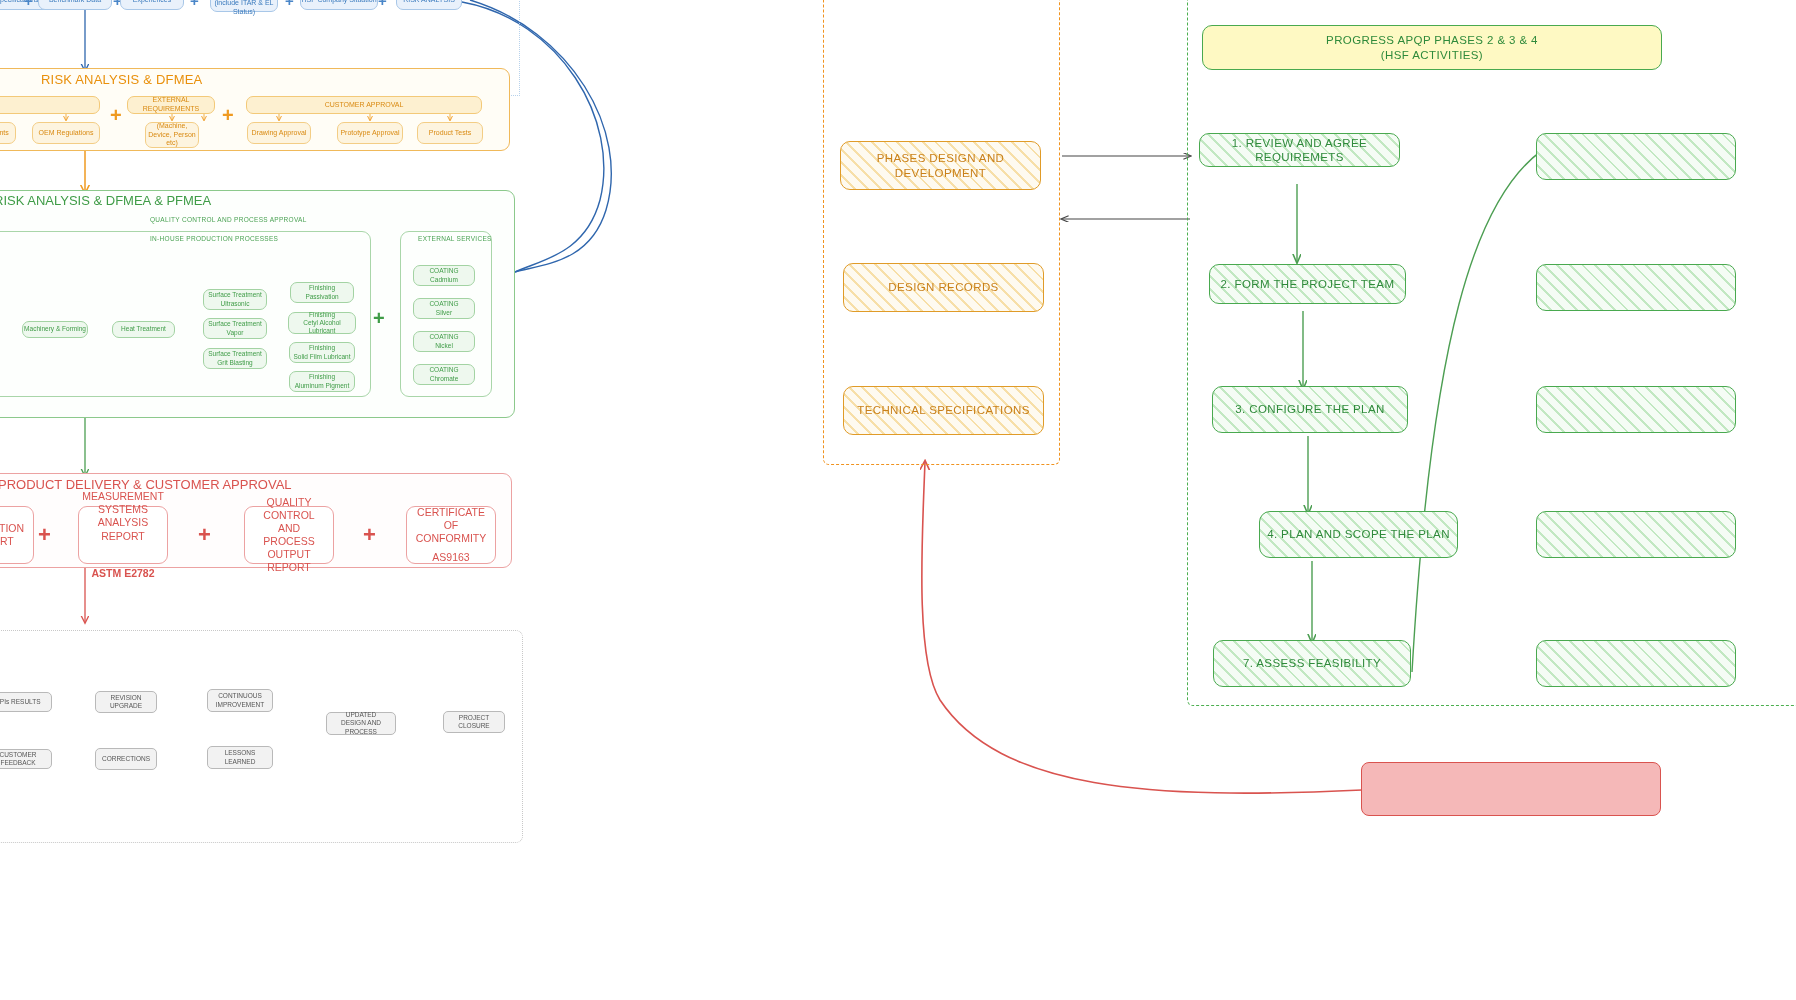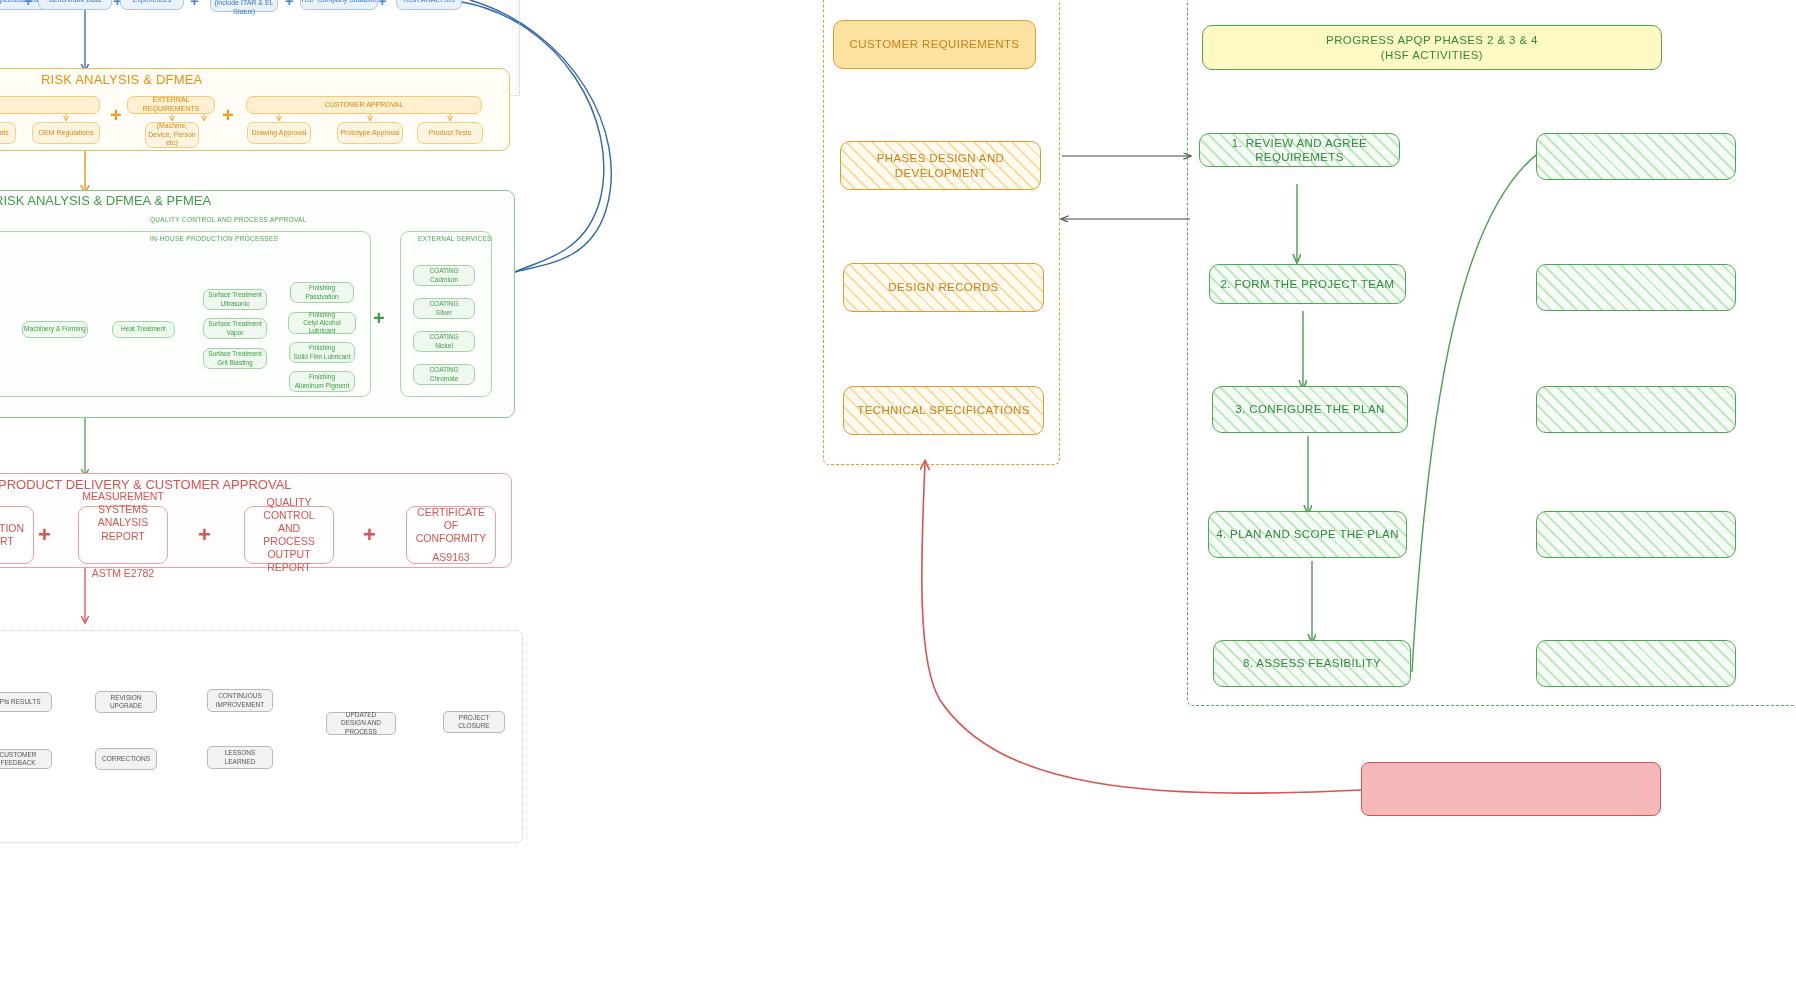--- a/index.html
+++ b/index.html
@@ -215,21 +215,21 @@
   <div class="abs sect-red" style="left:-60px;top:473px;width:572px;height:95px;"></div>
   <div class="abs sect-red-title" style="left:-2px;top:477px;">PRODUCT DELIVERY &amp; CUSTOMER APPROVAL</div>
 
   <div class="abs node rd-box" style="left:-50px;top:506px;width:84px;height:58px;white-space:pre-line;padding:4px;">INSPECTION REPORT</div>
   <div class="abs plus-red" style="left:38px;top:522px;">+</div>
 
   <div class="abs rd-box node" style="left:78px;top:506px;width:90px;height:58px;padding:4px;">
     <span style="white-space:pre-line;">MEASUREMENT
 SYSTEMS ANALYSIS
 REPORT</span>
-    <span style="margin-top:24px;">ASTM E2782</span>
+    <span style="margin-top:24px;font-weight:bold;">ASTM E2782</span>
   </div>
   <div class="abs plus-red" style="left:198px;top:522px;">+</div>
 
   <div class="abs node rd-box" style="left:244px;top:506px;width:90px;height:58px;white-space:pre-line;padding:4px;">QUALITY CONTROL
 AND
 PROCESS OUTPUT
 REPORT</div>
   <div class="abs plus-red" style="left:363px;top:522px;">+</div>
 
   <div class="abs rd-box node" style="left:406px;top:506px;width:90px;height:58px;padding:4px;">
@@ -249,35 +249,34 @@
 IMPROVEMENT</div>
   <div class="abs node gy-box" style="left:207px;top:746px;width:66px;height:23px;white-space:pre-line;">LESSONS
 LEARNED</div>
   <div class="abs node gy-box" style="left:326px;top:712px;width:70px;height:23px;white-space:pre-line;">UPDATED
 DESIGN AND PROCESS</div>
   <div class="abs node gy-box" style="left:443px;top:711px;width:62px;height:22px;white-space:pre-line;">PROJECT
 CLOSURE</div>
 
   <div class="abs dash-orange" style="left:823px;top:-30px;width:237px;height:495px;"></div>
 
-  <div class="abs node big-or" style="left:833px;top:20px;width:203px;height:49px;">CUSTOMER REQUIREMENTS</div>
   <div class="abs node big-or-hatch" style="left:840px;top:141px;width:201px;height:49px;">PHASES DESIGN AND DEVELOPMENT</div>
   <div class="abs node big-or-hatch" style="left:843px;top:263px;width:201px;height:49px;">DESIGN RECORDS</div>
   <div class="abs node big-or-hatch" style="left:843px;top:386px;width:201px;height:49px;">TECHNICAL SPECIFICATIONS</div>
 
   <div class="abs dash-green" style="left:1187px;top:-22px;width:720px;height:728px;"></div>
 
   <div class="abs node big-gr" style="left:1202px;top:25px;width:460px;height:45px;white-space:pre-line;">PROGRESS APQP PHASES 2 &amp; 3 &amp; 4
 (HSF ACTIVITIES)</div>
 
   <div class="abs node big-gr-hatch" style="left:1199px;top:133px;width:201px;height:34px;">1. REVIEW AND AGREE REQUIREMETS</div>
   <div class="abs node big-gr-hatch" style="left:1209px;top:264px;width:197px;height:40px;">2. FORM THE PROJECT TEAM</div>
   <div class="abs node big-gr-hatch" style="left:1212px;top:386px;width:196px;height:47px;">3. CONFIGURE THE PLAN</div>
-  <div class="abs node big-gr-hatch" style="left:1208px;top:511px;width:199px;height:47px;">4. PLAN AND SCOPE THE PLAN</div>
-  <div class="abs node big-gr-hatch" style="left:1213px;top:640px;width:198px;height:47px;">8. ASSESS FEASIBILITY</div>
+  <div class="abs node big-gr-hatch" style="left:1259px;top:511px;width:199px;height:47px;border-radius:11px;">4. PLAN AND SCOPE THE PLAN</div>
+  <div class="abs node big-gr-hatch" style="left:1213px;top:640px;width:198px;height:47px;">7. ASSESS FEASIBILITY</div>
 
   <div class="abs node big-gr-hatch" style="left:1536px;top:133px;width:200px;height:47px;"></div>
   <div class="abs node big-gr-hatch" style="left:1536px;top:264px;width:200px;height:47px;"></div>
   <div class="abs node big-gr-hatch" style="left:1536px;top:386px;width:200px;height:47px;"></div>
   <div class="abs node big-gr-hatch" style="left:1536px;top:511px;width:200px;height:47px;"></div>
   <div class="abs node big-gr-hatch" style="left:1536px;top:640px;width:200px;height:47px;"></div>
 
   <div class="abs node big-rd" style="left:1361px;top:762px;width:300px;height:54px;"></div>
 
 </div>

